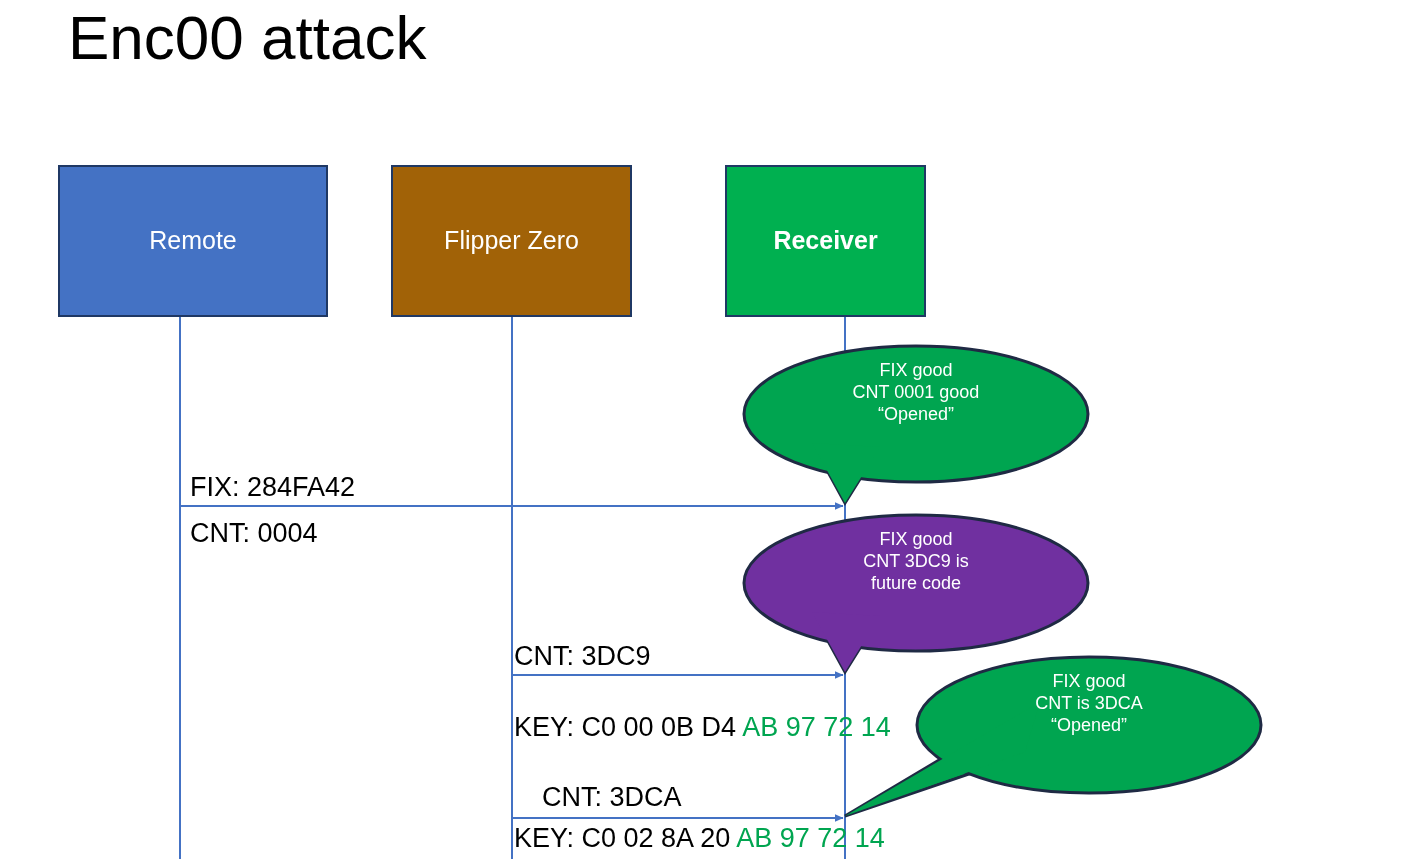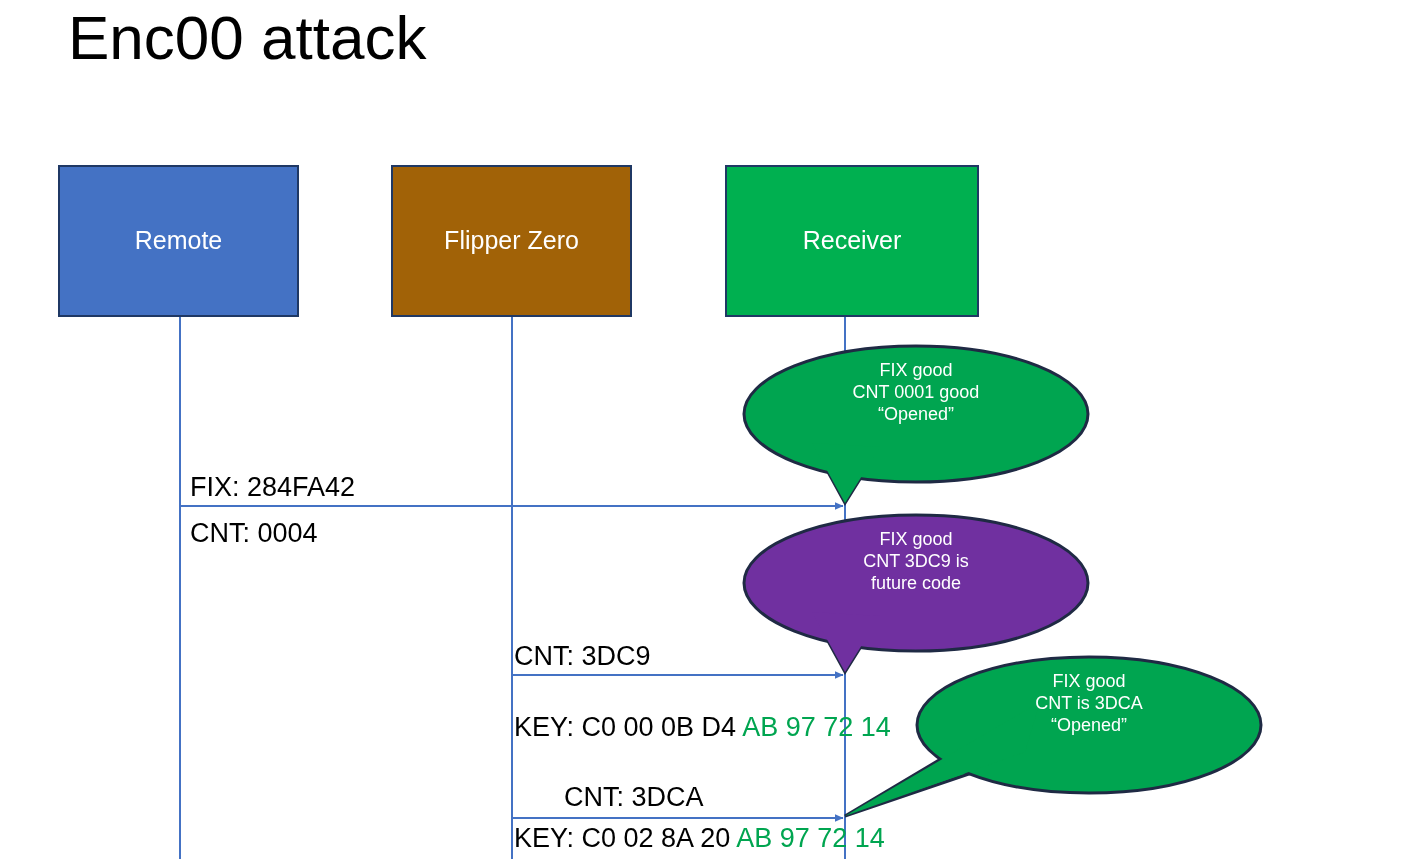--- a/index.html
+++ b/index.html
@@ -103,50 +103,50 @@
       <path d="M845,672 L812,612 L880,616 Z" fill="#7030A0" stroke="none"></path>
     </g>
 
     <g>
       <path d="M845,816 L1025,755 L1040,700 Z" fill="#00A550" stroke="#1F2A44" stroke-width="3"></path>
       <ellipse cx="1089" cy="725" rx="172" ry="68" fill="#00A550" stroke="#1F2A44" stroke-width="3"></ellipse>
       <path d="M845,816 L1025,752 L1040,702 Z" fill="#00A550" stroke="none"></path>
     </g>
   </svg>
 
-  <div class="actor-box" style="left:58px; top:165px; width:241px; height:152px; background:#4472C4;">
+  <div class="actor-box" style="left:58px; top:165px; width:270px; height:152px; background:#4472C4;">
     <span class="actor-label">Remote</span>
   </div>
 
   <div class="actor-box" style="left:391px; top:165px; width:241px; height:152px; background:#a16207;">
     <span class="actor-label">Flipper Zero</span>
   </div>
 
-  <div class="actor-box" style="left:725px; top:165px; width:254px; height:152px; background:#00B050;">
+  <div class="actor-box" style="left:725px; top:165px; width:201px; height:152px; background:#00B050;font-weight:bold;">
     <span class="actor-label">Receiver</span>
   </div>
 
   <div class="msg" style="left:190px; top:472px;text-align:right;">
     <span>FIX: </span><span>284FA42</span>
   </div>
 
   <div class="msg" style="left:190px; top:518px;">
     <span>CNT: 0004</span>
   </div>
 
 
   <div class="msg" style="left:514px; top:641px;">
     <span>CNT: 3DC9</span>
   </div>
 
   <div class="msg" style="left:514px; top:682px;margin-top:30px;">
     <span>KEY: C0 00 0B D4 </span><span class="hex-green">AB 97 72 14</span>
   </div>
 
-  <div class="msg" style="left:516px; top:782px;padding-left:48px;">
+  <div class="msg" style="left:494px; top:782px;padding-left:48px;">
     <span>CNT: 3DCA</span>
   </div>
 
   <div class="msg" style="left:514px; top:823px;">
     <span>KEY: C0 02 8A 20 </span><span class="hex-green">AB 97 72 14</span>
   </div>
 
   <div class="bubble-text" style="left:744px; top:360px; width:344px;">FIX good
 CNT 0001 good
 “Opened”</div>

